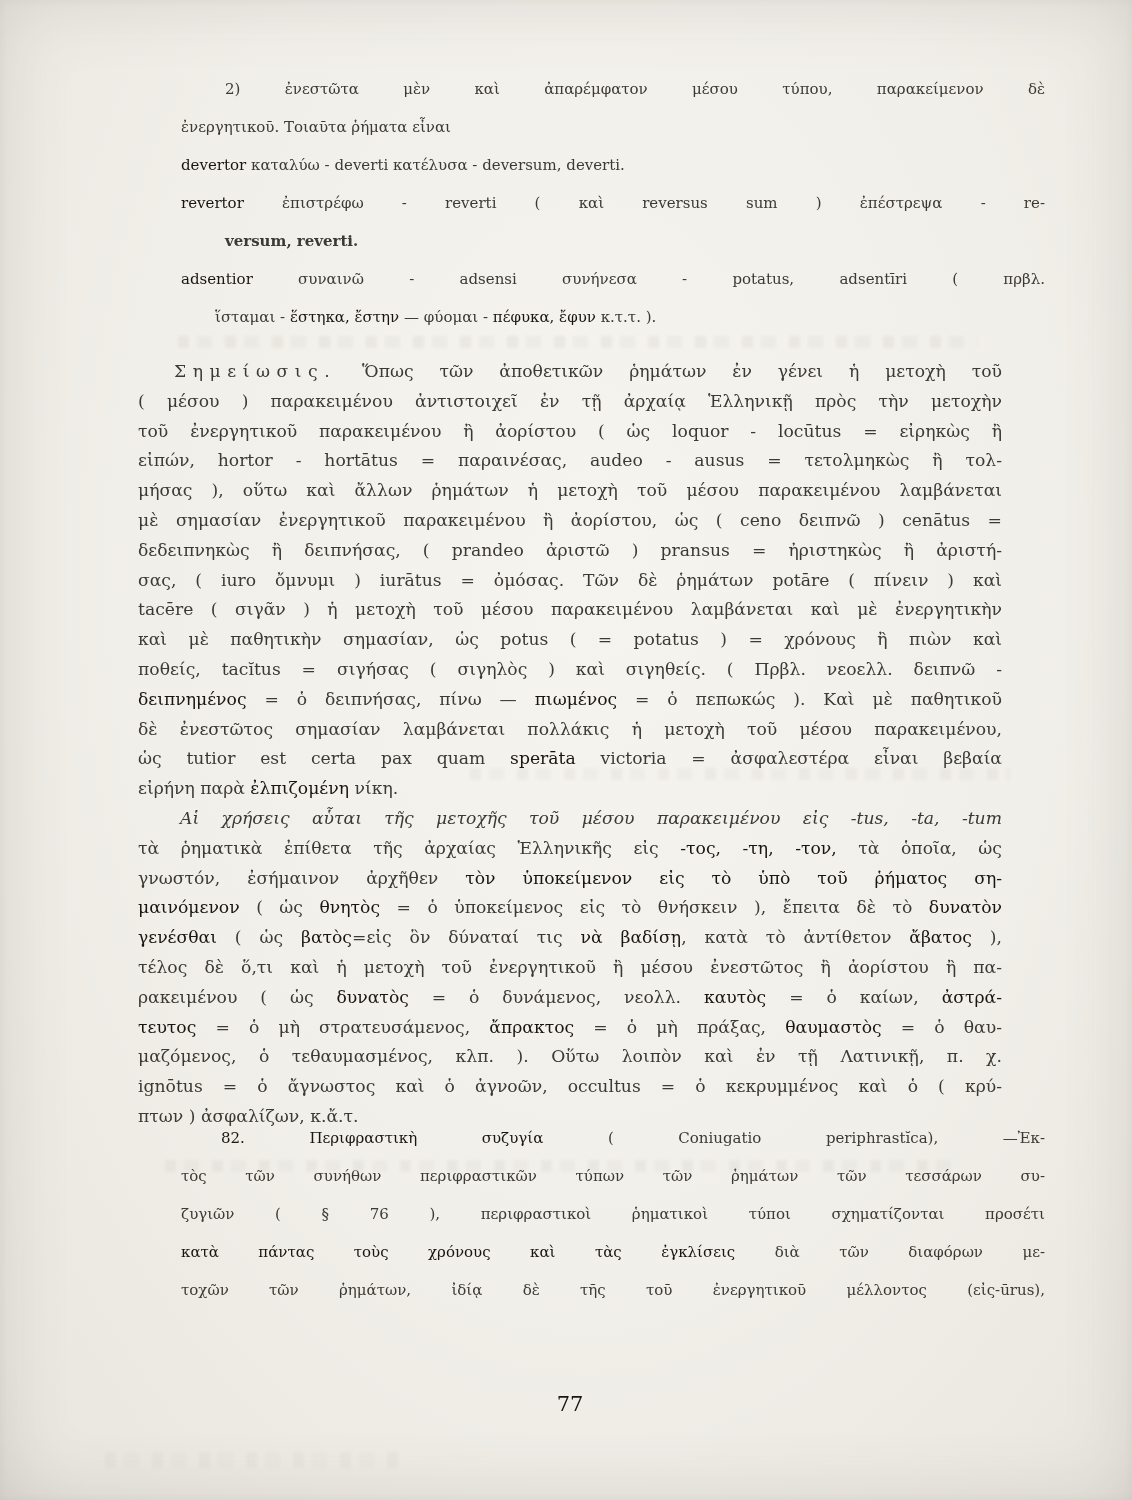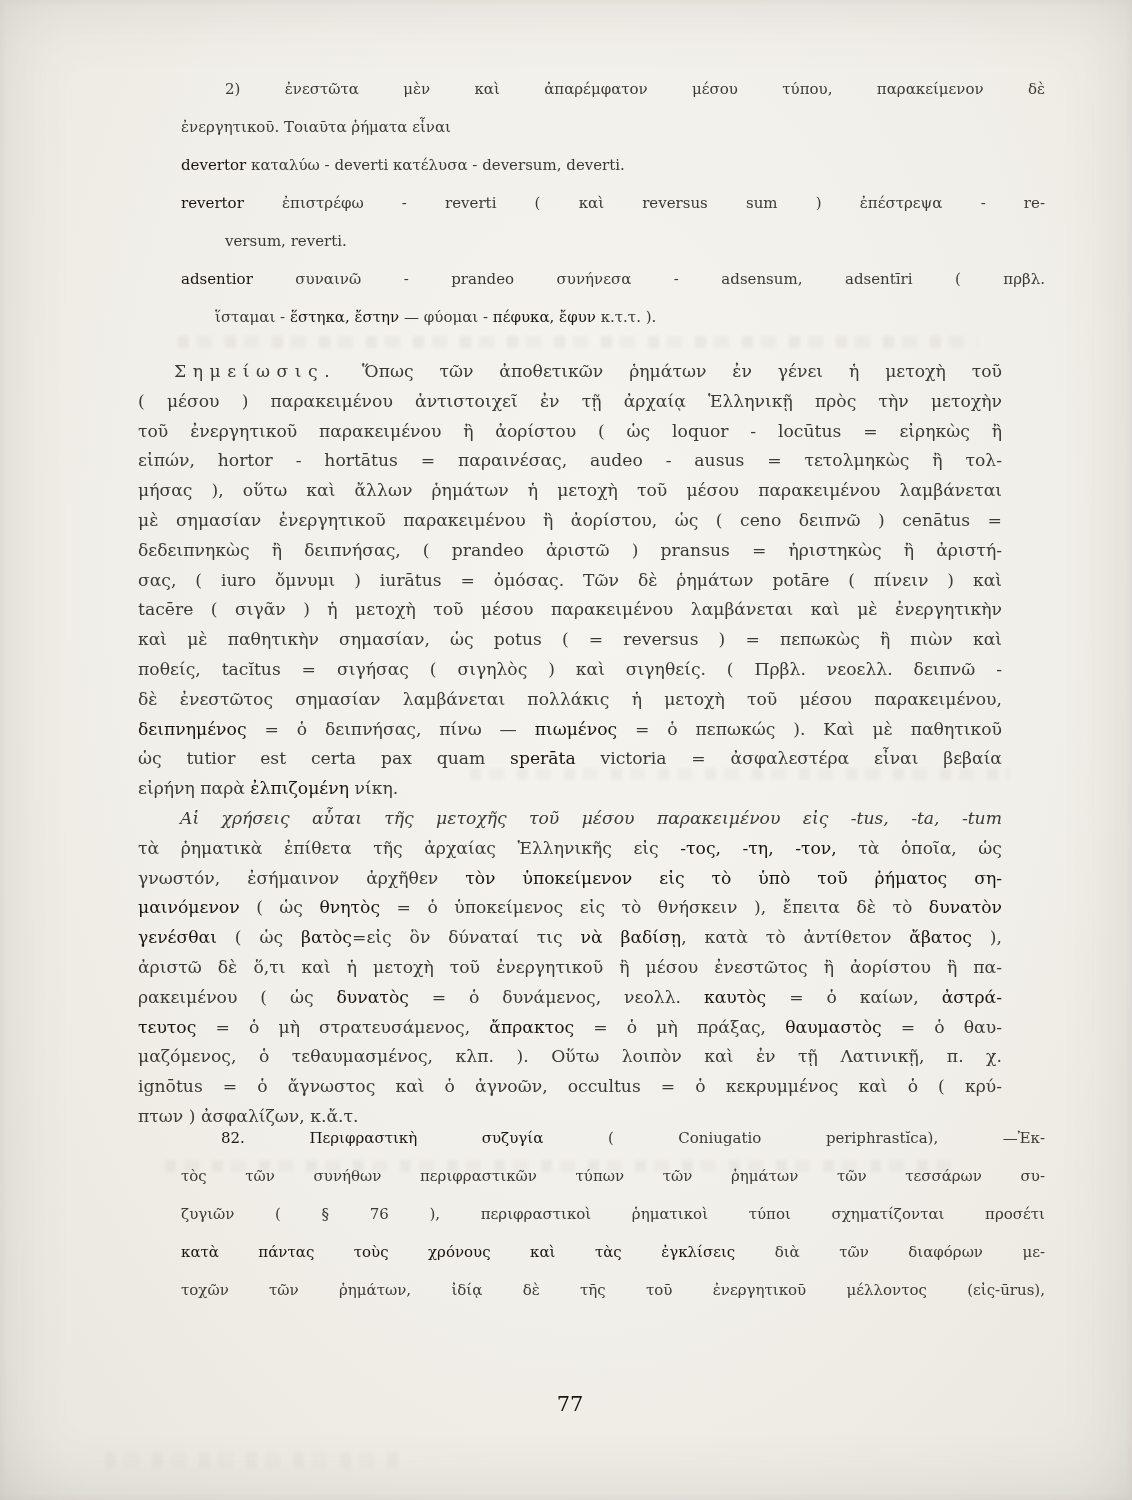--- a/index.html
+++ b/index.html
@@ -46,47 +46,47 @@
   <div class="ghost g2"></div>
   <div class="ghost g3"></div>
   <div class="ghost g4"></div>
 
   <div class="text-col">
     <div class="block body" style="top:70px">
         <div class="line j" style="text-indent: 44px;"><span>2) ἐνεστῶτα μὲν καὶ ἀπαρέμφατον μέσου τύπου, παρακείμενον δὲ</span></div>
         <div class="line"><span>ἐνεργητικοῦ. Τοιαῦτα ῥήματα εἶναι</span></div>
         <div class="line"><span class="b">devertor</span><span> καταλύω - deverti κατέλυσα - deversum, deverti.</span></div>
         <div class="line j"><span class="b">revertor</span><span> ἐπιστρέφω - reverti ( καὶ reversus sum ) ἐπέστρεψα - re-</span></div>
-        <div class="line" style="text-indent: 44px;"><span>versum, reverti.</span></div>
-        <div class="line j"><span class="b">adsentior</span><span> συναινῶ - prandeo συνήνεσα - adsensum, adsentīri ( πρβλ.</span></div>
+        <div class="line" style="text-indent: 44px; font-weight: bold;"><span>versum, reverti.</span></div>
+        <div class="line j"><span class="b">adsentior</span><span> συναινῶ - adsensi συνήνεσα - potatus, adsentīri ( πρβλ.</span></div>
         <div class="line" style="text-indent: 34px;"><span>ἵσταμαι - </span><span class="b">ἕστηκα, ἔστην</span><span> — φύομαι - </span><span class="b">πέφυκα, ἔφυν</span><span> κ.τ.τ. ).</span></div>
       </div>
 
     <div class="block note" style="top:357px">
         <div class="line j" style="text-indent: 36px;"><span class="sp">Σημείωσις.</span><span> Ὅπως τῶν ἀποθετικῶν ῥημάτων ἐν γένει ἡ μετοχὴ τοῦ</span></div>
         <div class="line j"><span>( μέσου ) παρακειμένου ἀντιστοιχεῖ ἐν τῇ ἀρχαίᾳ Ἑλληνικῇ πρὸς τὴν μετοχὴν</span></div>
         <div class="line j"><span>τοῦ ἐνεργητικοῦ παρακειμένου ἢ ἀορίστου ( ὡς loquor - locūtus = εἰρηκὼς ἢ</span></div>
         <div class="line j"><span>εἰπών, hortor - hortātus = παραινέσας, audeo - ausus = τετολμηκὼς ἢ τολ-</span></div>
         <div class="line j"><span>μήσας ), οὕτω καὶ ἄλλων ῥημάτων ἡ μετοχὴ τοῦ μέσου παρακειμένου λαμβάνεται</span></div>
         <div class="line j"><span>μὲ σημασίαν ἐνεργητικοῦ παρακειμένου ἢ ἀορίστου, ὡς ( ceno δειπνῶ ) cenātus =</span></div>
         <div class="line j"><span>δεδειπνηκὼς ἢ δειπνήσας, ( prandeo ἀριστῶ ) pransus = ἠριστηκὼς ἢ ἀριστή-</span></div>
         <div class="line j"><span>σας, ( iuro ὄμνυμι ) iurātus = ὀμόσας. Τῶν δὲ ῥημάτων potāre ( πίνειν ) καὶ</span></div>
         <div class="line j"><span>tacēre ( σιγᾶν ) ἡ μετοχὴ τοῦ μέσου παρακειμένου λαμβάνεται καὶ μὲ ἐνεργητικὴν</span></div>
-        <div class="line j"><span>καὶ μὲ παθητικὴν σημασίαν, ὡς potus ( = reversus ) = πεπωκὼς ἢ πιὼν καὶ</span></div>
+        <div class="line j"><span>καὶ μὲ παθητικὴν σημασίαν, ὡς potus ( = potatus ) = χρόνους ἢ πιὼν καὶ</span></div>
         <div class="line j"><span>ποθείς, tacĭtus = σιγήσας ( σιγηλὸς ) καὶ σιγηθείς. ( Πρβλ. νεοελλ. δειπνῶ -</span></div>
+        <div class="line j"><span class="b">δειπνημένος</span><span> = ὁ δειπνήσας, πίνω — </span><span class="b">πιωμένος</span><span> = ὁ πεπωκώς ). Καὶ μὲ παθητικοῦ</span></div>
         <div class="line j"><span>δὲ ἐνεστῶτος σημασίαν λαμβάνεται πολλάκις ἡ μετοχὴ τοῦ μέσου παρακειμένου,</span></div>
-        <div class="line j"><span class="b">δειπνημένος</span><span> = ὁ δειπνήσας, πίνω — </span><span class="b">πιωμένος</span><span> = ὁ πεπωκώς ). Καὶ μὲ παθητικοῦ</span></div>
         <div class="line j"><span>ὡς tutior est certa pax quam </span><span class="b">sperāta</span><span> victoria = ἀσφαλεστέρα εἶναι βεβαία</span></div>
         <div class="line"><span>εἰρήνη παρὰ </span><span class="b">ἐλπιζομένη</span><span> νίκη.</span></div>
         <div class="line j" style="text-indent: 42px; font-style: italic;"><span>Αἱ χρήσεις αὗται τῆς μετοχῆς τοῦ μέσου παρακειμένου εἰς -tus, -ta, -tum</span></div>
         <div class="line j"><span>τὰ ῥηματικὰ ἐπίθετα τῆς ἀρχαίας Ἑλληνικῆς εἰς </span><span class="b">-τος, -τη, -τον,</span><span> τὰ ὁποῖα, ὡς</span></div>
         <div class="line j"><span>γνωστόν, ἐσήμαινον ἀρχῆθεν </span><span class="b">τὸν ὑποκείμενον εἰς τὸ ὑπὸ τοῦ ῥήματος ση-</span></div>
         <div class="line j"><span class="b">μαινόμενον</span><span> ( ὡς </span><span class="b">θνητὸς</span><span> = ὁ ὑποκείμενος εἰς τὸ θνήσκειν ), ἔπειτα δὲ τὸ </span><span class="b">δυνατὸν</span></div>
         <div class="line j"><span class="b">γενέσθαι</span><span> ( ὡς </span><span class="b">βατὸς</span><span>=εἰς ὃν δύναταί τις </span><span class="b">νὰ βαδίσῃ</span><span>, κατὰ τὸ ἀντίθετον </span><span class="b">ἄβατος</span><span> ),</span></div>
-        <div class="line j"><span>ἀριστῶ δὲ ὅ,τι καὶ ἡ μετοχὴ τοῦ ἐνεργητικοῦ ἢ μέσου ἐνεστῶτος ἢ ἀορίστου ἢ πα-</span></div>
+        <div class="line j"><span>τέλος δὲ ὅ,τι καὶ ἡ μετοχὴ τοῦ ἐνεργητικοῦ ἢ μέσου ἐνεστῶτος ἢ ἀορίστου ἢ πα-</span></div>
         <div class="line j"><span>ρακειμένου ( ὡς </span><span class="b">δυνατὸς</span><span> = ὁ δυνάμενος, νεολλ. </span><span class="b">καυτὸς</span><span> = ὁ καίων, </span><span class="b">ἀστρά-</span></div>
         <div class="line j"><span class="b">τευτος</span><span> = ὁ μὴ στρατευσάμενος, </span><span class="b">ἄπρακτος</span><span> = ὁ μὴ πράξας, </span><span class="b">θαυμαστὸς</span><span> = ὁ θαυ-</span></div>
         <div class="line j"><span>μαζόμενος, ὁ τεθαυμασμένος, κλπ. ). Οὕτω λοιπὸν καὶ ἐν τῇ Λατινικῇ, π. χ.</span></div>
         <div class="line j"><span>ignōtus = ὁ ἄγνωστος καὶ ὁ ἀγνοῶν, occultus = ὁ κεκρυμμένος καὶ ὁ ( κρύ-</span></div>
         <div class="line"><span>πτων ) ἀσφαλίζων, κ.ἄ.τ.</span></div>
       </div>
 
     <div class="block body" style="top:1119px">
         <div class="line j" style="text-indent: 40px;"><span class="b">82. Περιφραστικὴ συζυγία</span><span> ( Coniugatio periphrastĭca), —Ἐκ-</span></div>
         <div class="line j"><span>τὸς τῶν συνήθων περιφραστικῶν τύπων τῶν ῥημάτων τῶν τεσσάρων συ-</span></div>

